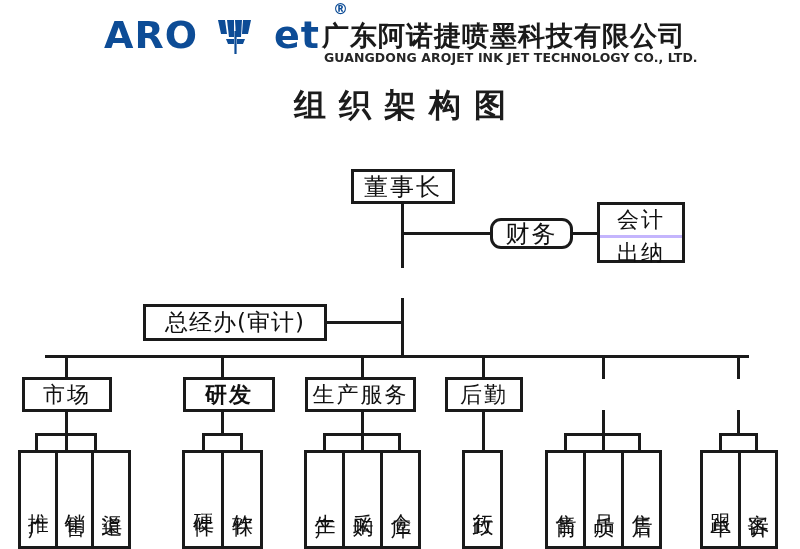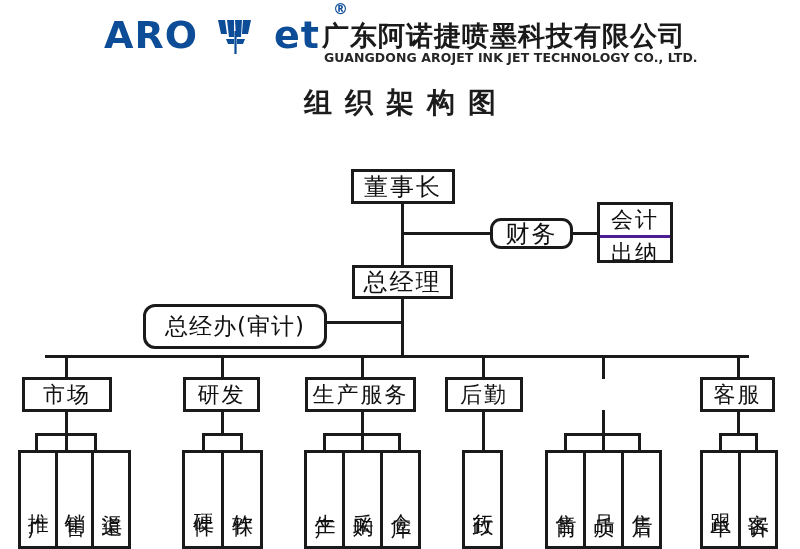--- a/index.html
+++ b/index.html
@@ -85,21 +85,21 @@
     transform-origin: left center;
   }
   #chart-title {
     position: absolute;
     left: 0;
     top: 84px;
     width: 800px;
     text-align: center;
     font-family: "DejaVu Sans", "Liberation Sans", sans-serif;
     font-weight: bold;
-    font-size: 28px;
+    font-size: 32px;
     letter-spacing: 13px;
     color: #1c1c1c;
     text-indent: 13px;
   }
 
   
   #chart {
     position: absolute;
     left: 0;
     top: 16px;
@@ -136,21 +136,21 @@
   .stacked .cell {
     flex: 1 1 0;
     display: flex;
     align-items: center;
     justify-content: center;
     font-family: "DejaVu Sans", "Liberation Sans", sans-serif;
     font-size: 22px;
     letter-spacing: 2px;
     color: #111111;
   }
-  .stacked .cell + .cell { border-top: 3px solid #4c1d95; }
+  .stacked .cell + .cell { border-top: 3px solid #c4b5fd; }
 
   
   .group {
     position: absolute;
     box-sizing: border-box;
     border: 3px solid #1a1a1a;
     background: #ffffff;
     display: flex;
     flex-direction: row;
     z-index: 3;
@@ -221,50 +221,49 @@
     <div class="node lvl1" style="left:351px; top:153px; width:104px; height:35px;">董事长</div>
 
     <div class="vline" style="left:401px; top:186px; height:66px;"></div>
 
     <div class="hline" style="left:401px; top:216px; width:92px;"></div>
 
     <div class="node lvl1" style="left:490px; top:202px; width:83px; height:31px;border-radius:11px;">财务</div>
 
     <div class="hline" style="left:570px; top:216px; width:30px;"></div>
 
-    <div class="stacked" style="left:597px; top:186px; width:76px; height:61px;">
+    <div class="stacked" style="left:597px; top:186px; width:88px; height:61px;">
       <div class="cell">会计</div>
       <div class="cell">出纳</div>
     </div>
 
-    <div class="node lvl1" style="left:352px; top:249px; width:101px; height:34px;">总经理</div>
 
     <div class="vline" style="left:401px; top:282px; height:60px;"></div>
 
     <div class="hline" style="left:324px; top:305px; width:79px;"></div>
 
-    <div class="node lvl2" style="left:143px; top:288px; width:184px; height:45px;border-radius:12px;">总经办(审计)</div>
+    <div class="node lvl2" style="left:143px; top:288px; width:184px; height:37px;">总经办(审计)</div>
 
     <div class="hline" style="left:45px; top:339px; width:704px;"></div>
 
     <div class="vline" style="left:65px; top:339px; height:24px;"></div>
     <div class="node dept" style="left:22px; top:361px; width:90px; height:35px;">市场</div>
     <div class="vline" style="left:65px; top:394px; height:24px;"></div>
     <div class="hline" style="left:35px; top:417px; width:62px;"></div>
     <div class="vline" style="left:35px; top:417px; height:19px;"></div>
     <div class="vline" style="left:65px; top:417px; height:19px;"></div>
     <div class="vline" style="left:94px; top:417px; height:19px;"></div>
     <div class="group" style="left:18px; top:434px; width:113px; height:99px;">
       <div class="vcell">推广</div>
       <div class="vcell">销售</div>
       <div class="vcell">渠道</div>
     </div>
 
     <div class="vline" style="left:221px; top:339px; height:24px;"></div>
-    <div class="node dept" style="left:183px; top:361px; width:77px; height:35px;">研发</div>
+    <div class="node dept" style="left:183px; top:361px; width:92px; height:35px;font-weight:bold;">研发</div>
     <div class="vline" style="left:221px; top:394px; height:24px;"></div>
     <div class="hline" style="left:202px; top:417px; width:41px;"></div>
     <div class="vline" style="left:202px; top:417px; height:19px;"></div>
     <div class="vline" style="left:240px; top:417px; height:19px;"></div>
     <div class="group" style="left:182px; top:434px; width:81px; height:99px;">
       <div class="vcell">硬件</div>
       <div class="vcell">软件</div>
     </div>
 
     <div class="vline" style="left:361px; top:339px; height:24px;"></div>
@@ -293,21 +292,20 @@
     <div class="vline" style="left:564px; top:417px; height:19px;"></div>
     <div class="vline" style="left:602px; top:417px; height:19px;"></div>
     <div class="vline" style="left:638px; top:417px; height:19px;"></div>
     <div class="group" style="left:545px; top:434px; width:117px; height:99px;">
       <div class="vcell">售前</div>
       <div class="vcell">品质</div>
       <div class="vcell">售后</div>
     </div>
 
     <div class="vline" style="left:737px; top:339px; height:24px;"></div>
-    <div class="node dept" style="left:700px; top:361px; width:75px; height:35px;">客服</div>
     <div class="vline" style="left:737px; top:394px; height:24px;"></div>
     <div class="hline" style="left:719px; top:417px; width:39px;"></div>
     <div class="vline" style="left:719px; top:417px; height:19px;"></div>
     <div class="vline" style="left:755px; top:417px; height:19px;"></div>
     <div class="group" style="left:700px; top:434px; width:78px; height:99px;">
       <div class="vcell">跟单</div>
       <div class="vcell">客诉</div>
     </div>
 
   </div>

